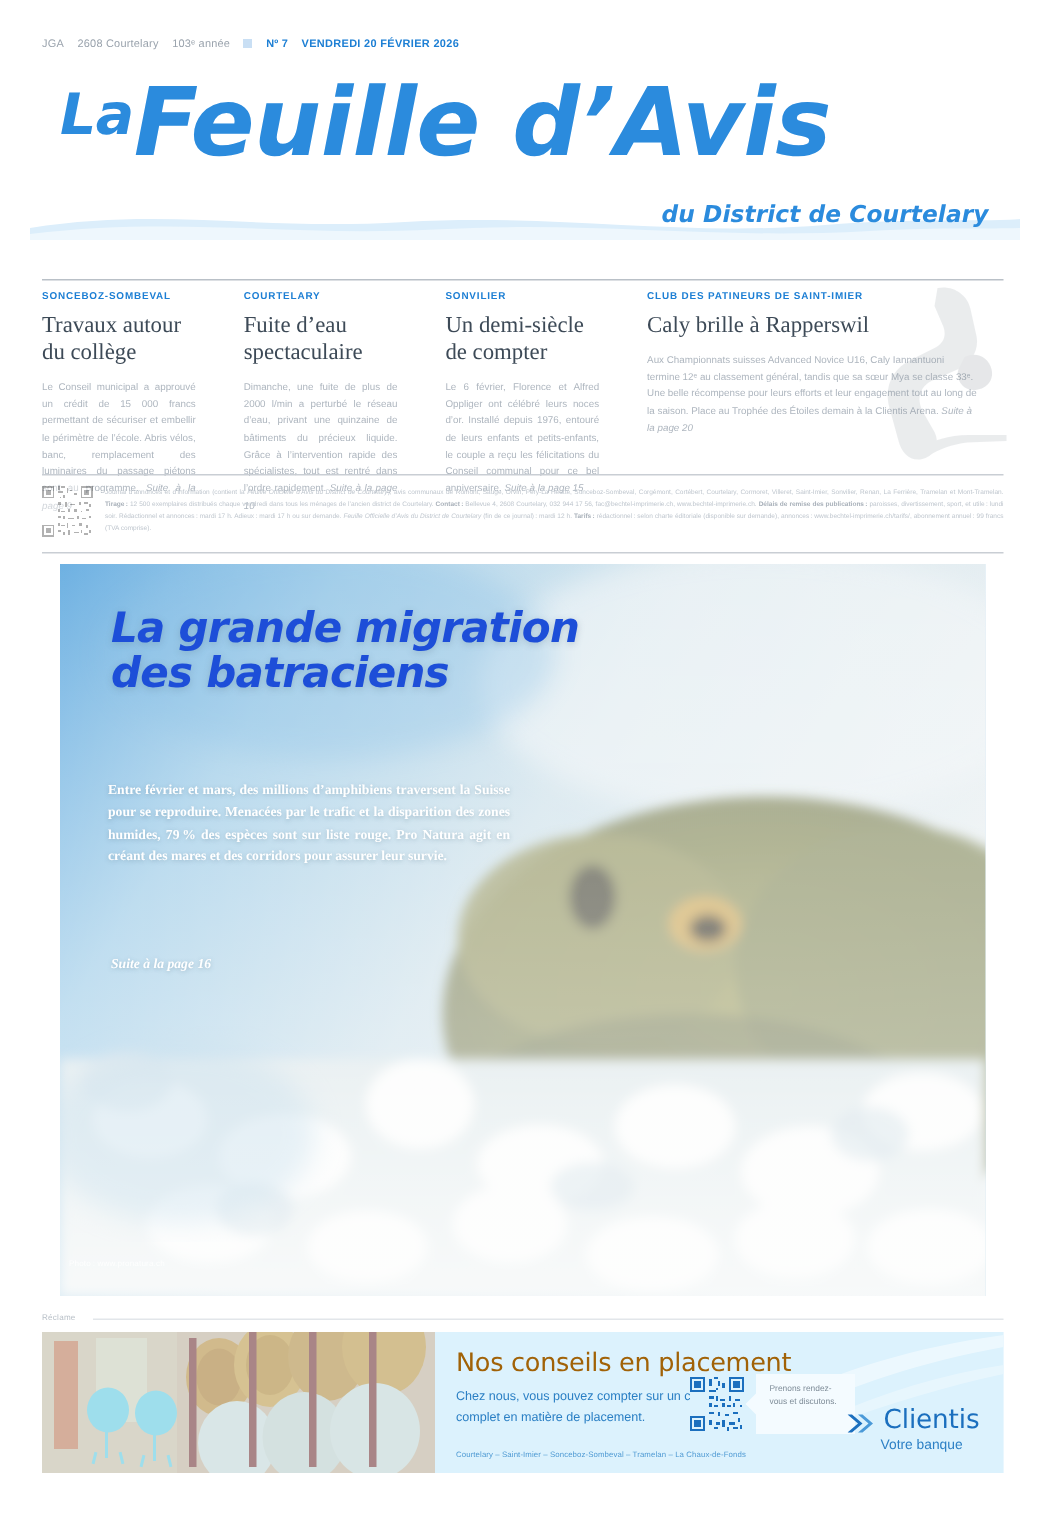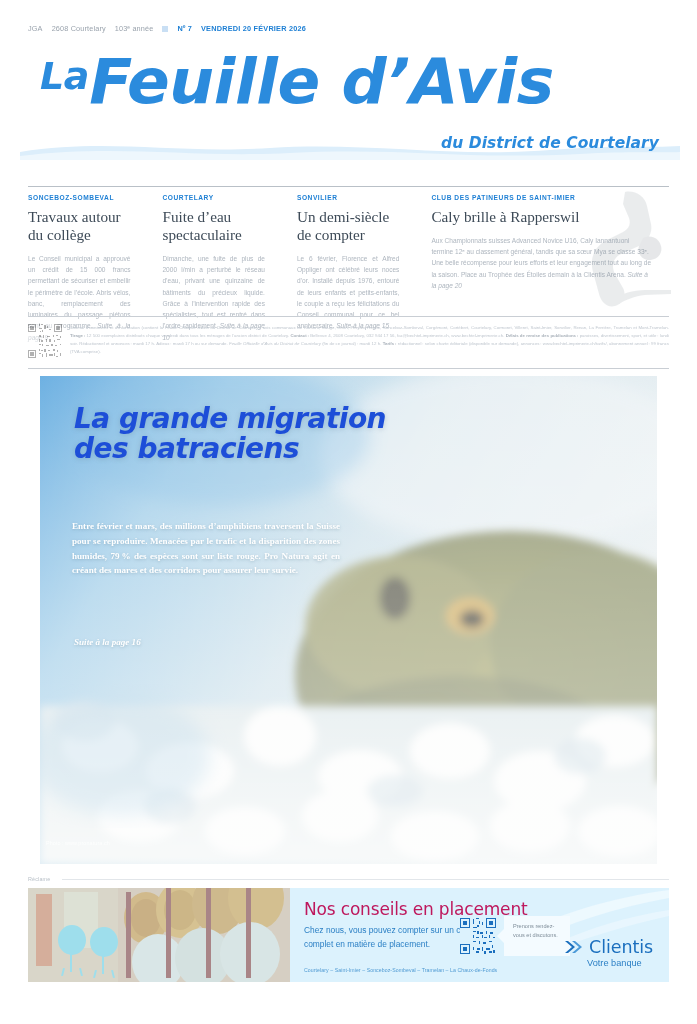--- a/index.html
+++ b/index.html
@@ -135,40 +135,40 @@
   .ad {
     position: absolute; left: 28px; top: 888px; width: 641px; height: 94px;
     display: flex; overflow: hidden; background: #dff3fd;
   }
   .ad-photo { width: 262px; height: 94px; position: relative; overflow: hidden; flex: none; }
   .ad-photo-veil { position: absolute; inset: 0; background: rgba(200,235,250,.46); }
   .ad-right { flex: 1; position: relative; background: #dcf2fd; padding: 11px 0 0 14px; }
   .ad-swoosh { position: absolute; right: 0; top: 0; width: 150px; height: 60px; opacity: .55; }
   .ad-title {
     font-family: "DejaVu Sans", sans-serif;
-    font-size: 17px; font-weight: normal; color: #be185d; letter-spacing: -.01em;
+    font-size: 17px; font-weight: normal; color: #a16207; letter-spacing: -.01em;
     margin-bottom: 5px;
   }
   .ad-body { font-size: 8.4px; line-height: 1.62; color: #2a7fc4; width: 190px; }
   .ad-footer {
     position: absolute; left: 14px; bottom: 9px;
     font-size: 5.2px; color: #4f9ad3; letter-spacing: .015em;
   }
   .ad-qr { position: absolute; left: 170px; top: 30px; width: 36px; height: 36px; }
   .ad-bubble {
     position: absolute; left: 214px; top: 28px; width: 66px; height: 40px;
     background: #f4fbff; padding: 6px 6px 0 9px;
     font-size: 5.6px; line-height: 1.55; color: #7f8d99;
   }
   .ad-bubble:before {
     content: ""; position: absolute; left: -7px; top: 13px;
     border: 7px solid transparent; border-right-color: #f4fbff; border-left: 0;
   }
   .ad-brand { position: absolute; right: 16px; bottom: 14px; text-align: left; }
-  .ad-brand-row { display: flex; align-items: center; gap: 4px; }
+  .ad-brand-row { display: flex; align-items: flex-end; gap: 4px; }
   .ad-brand-name {
     font-family: "DejaVu Sans", sans-serif;
     font-size: 17.5px; color: #1b6fbe; letter-spacing: -.005em;
   }
   .ad-brand-tag { font-size: 9.2px; color: #2d80c5; margin-left: 22px; margin-top: 1px; }
 </style>
 </head>
 <body>
 
 <div class="page">

